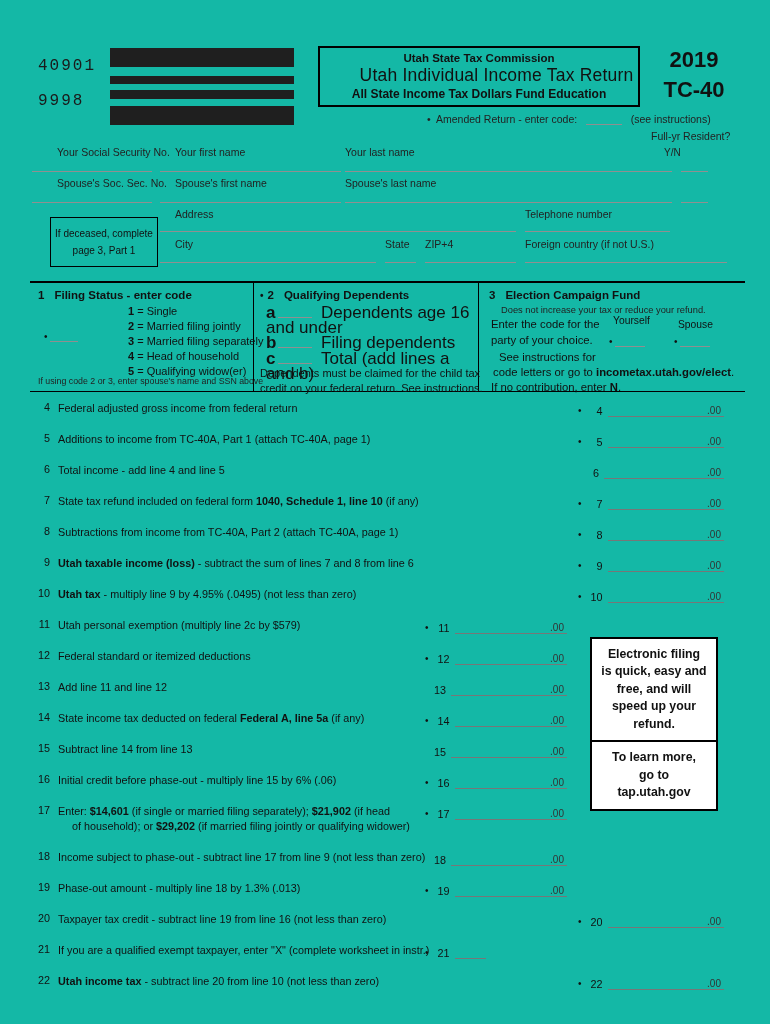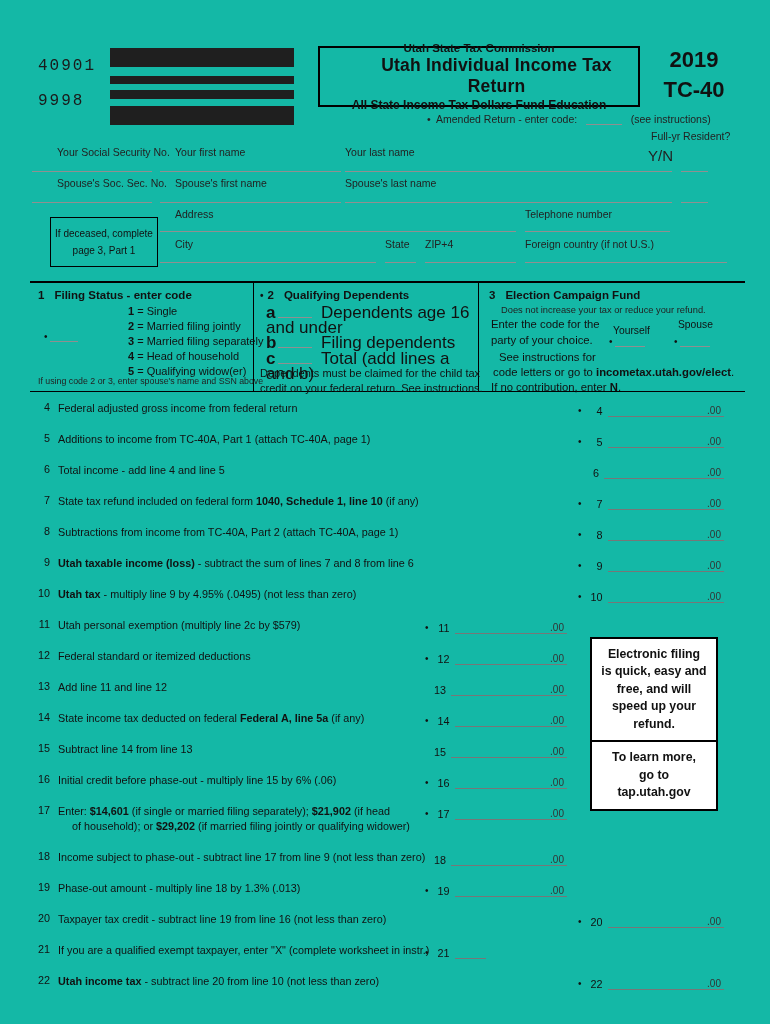--- a/index.html
+++ b/index.html
@@ -12,28 +12,28 @@
               font-size:16px;letter-spacing:2px;color:#1a1a1a;}
   #codeTop{left:38px;top:57px;}
   #codeBottom{left:38px;top:92px;}
   .bar{position:absolute;left:110px;width:184px;background:#1f1f1f;}
   #bar1{top:48px;height:19px}#bar2{top:76px;height:8px}#bar3{top:90px;height:9px}#bar4{top:106px;height:19px}
 
   
   #titleBox{left:318px;top:46px;width:318px;height:57px;border:2px solid #000;
             display:flex;flex-direction:column;justify-content:center;text-align:center;gap:1px;}
   .tb1{font-size:11.5px;font-weight:bold;}
-  .tb2{font-size:17.5px;font-weight:bold;letter-spacing:.2px;padding-left:35px;}
+  .tb2{font-size:17.5px;font-weight:normal;letter-spacing:.2px;padding-left:35px;}
   .tb3{font-size:12px;font-weight:bold;}
   #yearBox{left:648px;top:45px;width:92px;text-align:center;font-weight:bold;font-size:22px;line-height:1.35;}
 
   #amendedRow{left:427px;top:112px;font-size:10.5px;color:#222;white-space:nowrap;}
   .blank{display:inline-block;border-bottom:1px solid #8f8f8f;vertical-align:bottom;height:12px;}
   #residentLabel{left:651px;top:130px;font-size:10.5px;color:#222;}
-  #residentYN{left:648px;top:147px;font-size:15px;color:#222;}
+  #residentYN{left:664px;top:147px;font-size:10px;color:#222;}
 
   
   .flabel{position:absolute;font-size:10.5px;color:#222;white-space:nowrap;}
   .fline{position:absolute;height:1px;background:#909090;}
 
   #deceasedBox{left:50px;top:217px;width:106px;height:48px;border:1.5px solid #000;
                font-size:10px;text-align:center;display:flex;flex-direction:column;justify-content:center;gap:6px;}
 
   
   #secBox{left:30px;top:281px;width:715px;height:108px;border-top:2.5px solid #000;border-bottom:1.2px solid #000;}
@@ -178,21 +178,21 @@
       <div class="s2note" style="top:84px">Dependents must be claimed for the child tax</div>
       <div class="s2note" style="top:99px">credit on your federal return. See instructions.</div>
     </div>
 
     <div class="col" style="left:449px;width:266px">
       <div class="sec-head" style="left:10px">
         <span class="secnum">3</span><span>Election Campaign Fund</span>
       </div>
       <div class="s3small" style="left:22px;top:22px">Does not increase your tax or reduce your refund.</div>
       <div class="s3" style="left:12px;top:35px">Enter the code for the</div>
-      <div class="s3col" style="left:134px;top:42px">Yourself</div>
+      <div class="s3col" style="left:134px;top:32px">Yourself</div>
       <div class="s3col" style="left:199px;top:36px">Spouse</div>
       <div class="s3" style="left:12px;top:51px">party of your choice.</div>
       <div class="entry" style="left:130px;top:51px">
         <span>•</span>
         <span class="blank" style="width:30px"></span>
       </div>
       <div class="entry" style="left:195px;top:51px">
         <span>•</span>
         <span class="blank" style="width:30px"></span>
       </div>

